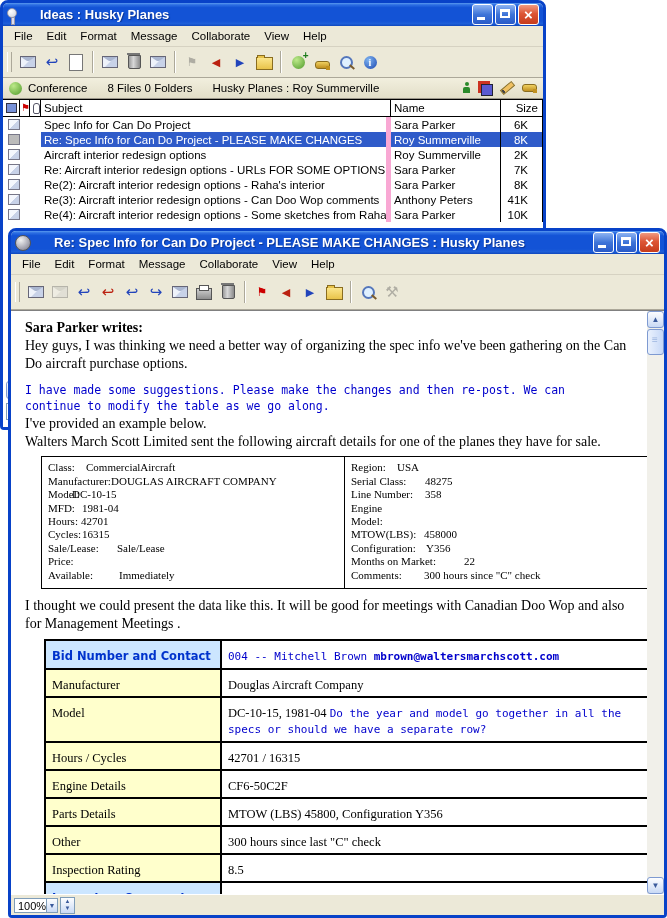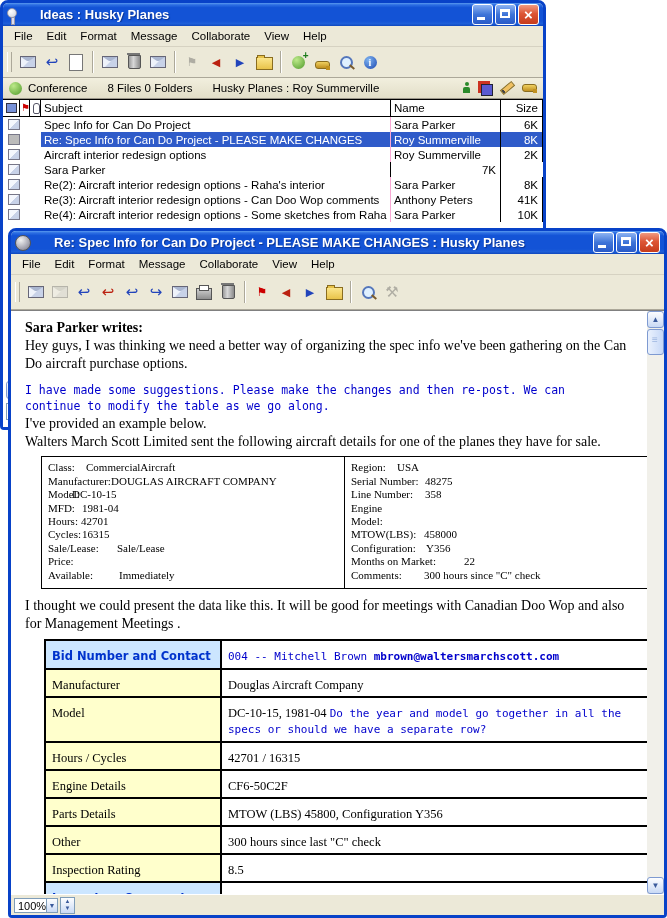--- a/index.html
+++ b/index.html
@@ -66,23 +66,23 @@
   .confbar{height:20px;flex:0 0 20px;display:flex;align-items:center;background:linear-gradient(#F2EFDE,#E2DEC8);
     border-bottom:1px solid #9a968a;font-size:11.5px;padding:0 6px;gap:6px;}
   .confbar .sp{width:8px;}
   .confright{margin-left:auto;display:flex;align-items:center;gap:7px;}
   
   .list{flex:1;background:#fff;position:relative;font-size:11.5px;}
   .lrow{display:grid;grid-template-columns:17px 10px 11px 350px 110px 42px;height:15px;align-items:center;}
   .lhead{height:16px;border-top:1px solid #000;border-bottom:1px solid #000;background:#fff;font-size:11.5px;}
   .lhead>div{border-right:1px solid #000;height:100%;display:flex;align-items:center;padding-left:3px;box-sizing:border-box;}
   .cell{height:100%;display:flex;align-items:center;padding-left:3px;box-sizing:border-box;white-space:nowrap;overflow:hidden;}
-  .c-subj{border-right:1px solid #f9a8d4;}
+  .c-subj{border-right:5px solid #f9a8d4;}
   .c-name{border-right:1px solid #000;}
-  .c-size{border-right:1px solid #000;justify-content:flex-end;padding-right:4px;}
+  .c-size{border-right:1px solid #000;justify-content:flex-end;padding-right:14px;}
   .sel .c-subj,.sel .c-name,.sel .c-size{background:#2F5BC9;color:#fff;}
   .envl{width:12px;height:9px;border:1px solid #778;background:linear-gradient(135deg,#f4f7fd 49%,#c8d2e8 51%);margin-left:2px;}
   
   .sliver-scroll{position:absolute;left:3px;top:378px;width:16px;height:16px;border:1px solid #7E9AD1;border-radius:3px;
     background:linear-gradient(180deg,#FDFEFF,#C9D9F5);color:#3A5A9C;font-size:9px;line-height:14px;text-align:center;}
   .sliver-status{position:absolute;left:3px;top:400px;width:46px;height:17px;background:#fff;border:1px solid #7f9db9;
     font-size:11px;line-height:16px;padding-left:3px;box-sizing:border-box;}
   
   .content{flex:1;background:#fff;border-top:1px solid #808080;position:relative;overflow:hidden;}
   .ctext{position:absolute;left:0;top:0;right:17px;bottom:0;padding:8px 8px 0 14px;overflow:hidden;}
@@ -243,20 +243,21 @@
       <span class="cell c-subj">Aircraft interior redesign options</span>
       <span class="cell c-name">Roy Summerville</span>
       <span class="cell c-size">2K</span>
     </div>
     <div class="lrow">
       <span class="cell">
           <span class="envl"></span>
         </span>
         <span class="cell"></span>
         <span class="cell"></span>
+      <span class="cell c-subj">Re: Aircraft interior redesign options - URLs FOR SOME OPTIONS</span>
       <span class="cell c-name">Sara Parker</span>
       <span class="cell c-size">7K</span>
     </div>
     <div class="lrow">
       <span class="cell">
           <span class="envl"></span>
         </span>
         <span class="cell"></span>
         <span class="cell"></span>
       <span class="cell c-subj">Re(2): Aircraft interior redesign options - Raha's interior</span>
@@ -356,21 +357,21 @@
           <div><span class="sll" style="width:24px">Model:</span><span>DC-10-15</span></div>
           <div><span class="sll" style="width:34px">MFD:</span><span>1981-04</span></div>
           <div><span class="sll" style="width:33px">Hours:</span><span>42701</span></div>
           <div><span class="sll" style="width:34px">Cycles:</span><span>16315</span></div>
           <div><span class="sll" style="width:69px">Sale/Lease:</span><span>Sale/Lease</span></div>
           <div><span class="sll" style="width:40px">Price:</span><span></span></div>
           <div><span class="sll" style="width:71px">Available:</span><span>Immediately</span></div>
         </div>
         <div class="speccol r">
           <div><span class="sll" style="width:46px">Region:</span><span>USA</span></div>
-          <div><span class="sll" style="width:74px">Serial Number:</span><span>48275</span></div>
+          <div><span class="sll" style="width:74px">Serial Class:</span><span>48275</span></div>
           <div><span class="sll" style="width:74px">Line Number:</span><span>358</span></div>
           <div><span class="sll" style="width:62px">Engine Model:</span><span></span></div>
           <div><span class="sll" style="width:73px">MTOW(LBS):</span><span>458000</span></div>
           <div><span class="sll" style="width:75px">Configuration:</span><span>Y356</span></div>
           <div><span class="sll" style="width:113px">Months on Market:</span><span>22</span></div>
           <div><span class="sll" style="width:73px">Comments:</span><span>300 hours since "C" check</span></div>
         </div>
       </div>
 
       <p class="serif mt8">I thought we could present the data like this. It will be good for meetings with Canadian Doo Wop and also for Management Meetings .</p>

